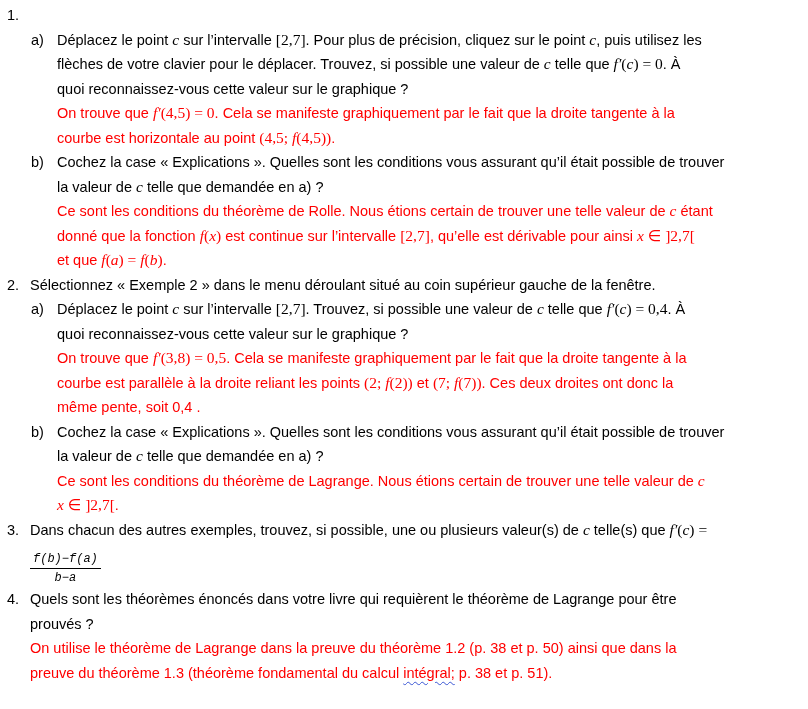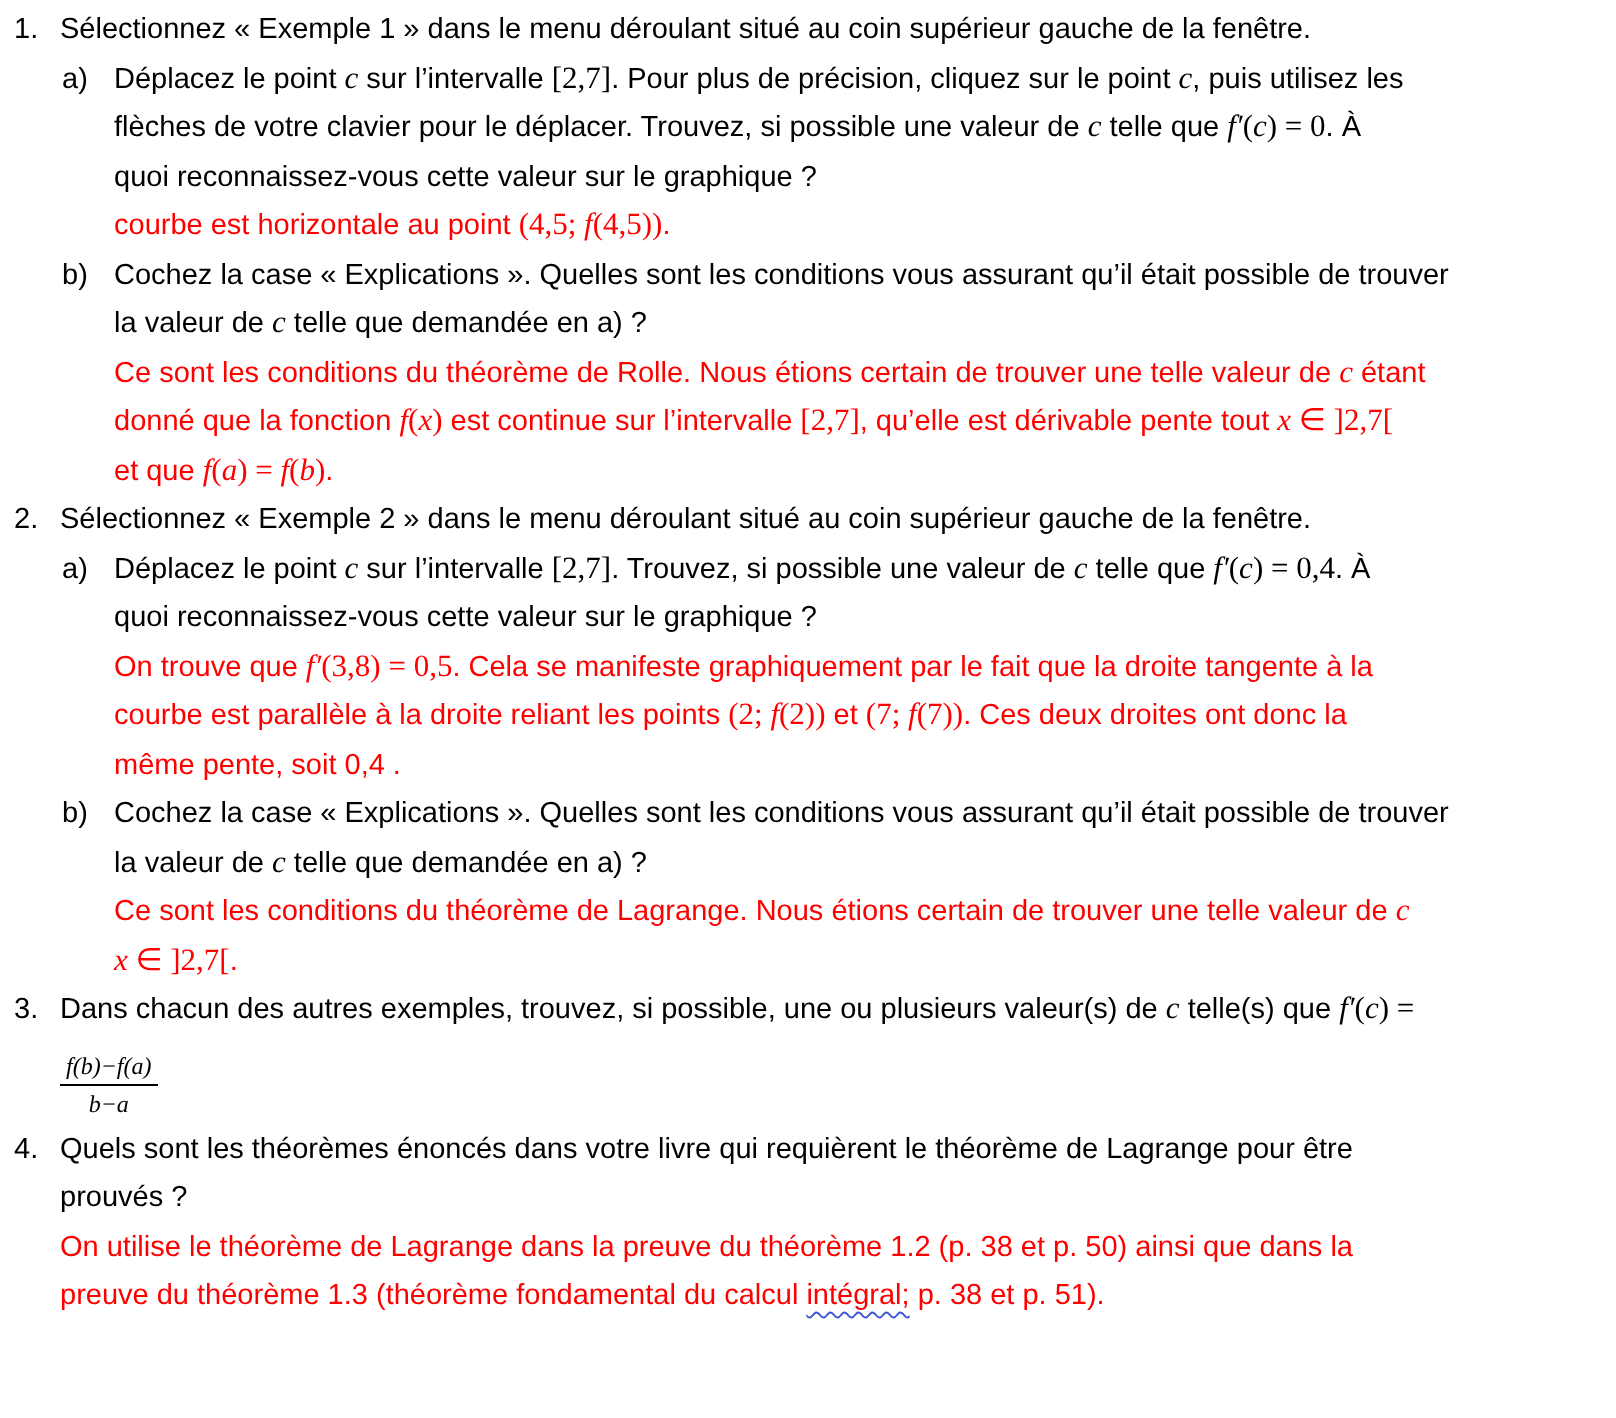--- a/index.html
+++ b/index.html
@@ -26,47 +26,48 @@
   .lvl0{padding-left:30px;}
   .lvl1{padding-left:57px;}
   .marker{position:absolute;}
   .lvl0 > .marker{left:7px;}
   .lvl1 > .marker{left:31px;}
   .red{color:var(--red);}
   .math{font-family:"Liberation Serif", serif;font-size:15.5px;}
   .math.it{font-style:italic;}
   .frac{
     display:inline-block;vertical-align:-12px;text-align:center;
-    font-family:Liberation Serif, serif;font-style:italic;
+    font-family:Liberation Mono, monospace;font-style:italic;
     font-size:12px;line-height:1;margin-right:13px;
   }
   .frac .num{display:block;padding:1px 3px 3px;border-bottom:1px solid currentColor;}
   .frac .den{display:block;padding:3px 3px 1px;}
   .squiggle{
     text-decoration:underline;
     text-decoration-style:wavy;
     text-decoration-color:var(--squiggle);
     text-decoration-thickness:1px;
     text-underline-offset:3px;
     text-align:right;
   }
 </style>
 </head>
 <body>
 
 <div class="document">
-    <div class="row lvl0"><span class="marker">1.</span><span>Sélectionnez « Exemple 1 » dans le menu déroulant situé au coin supérieur gauche de la fenêtre.</span></div>
+    <div class="row lvl0"><span class="marker">1.</span></div>
     <div class="row lvl1"><span class="marker">a)</span><span>Déplacez le point </span><span class="math it">c</span><span> sur l’intervalle </span><span class="math">[2,7]</span><span>. Pour plus de précision, cliquez sur le point </span><span class="math it">c</span><span>, puis utilisez les</span></div>
     <div class="row lvl1"><span>flèches de votre clavier pour le déplacer. Trouvez, si possible une valeur de </span><span class="math it">c</span><span> telle que </span><span class="math it">f′</span><span class="math">(</span><span class="math it">c</span><span class="math">) = 0</span><span>. À</span></div>
     <div class="row lvl1"><span>quoi reconnaissez-vous cette valeur sur le graphique ?</span></div>
+    <div class="row lvl1 red"><span>On trouve que </span><span class="math it">f′</span><span class="math">(4,5) = 0</span><span>. Cela se manifeste graphiquement par le fait que la droite tangente à la</span></div>
     <div class="row lvl1 red"><span>courbe est horizontale au point </span><span class="math">(4,5; </span><span class="math it">f</span><span class="math">(4,5))</span><span>.</span></div>
     <div class="row lvl1"><span class="marker">b)</span><span>Cochez la case « Explications ». Quelles sont les conditions vous assurant qu’il était possible de trouver</span></div>
     <div class="row lvl1"><span>la valeur de </span><span class="math it">c</span><span> telle que demandée en a) ?</span></div>
     <div class="row lvl1 red"><span>Ce sont les conditions du théorème de Rolle. Nous étions certain de trouver une telle valeur de </span><span class="math it">c</span><span> étant</span></div>
-    <div class="row lvl1 red"><span>donné que la fonction </span><span class="math it">f</span><span class="math">(</span><span class="math it">x</span><span class="math">)</span><span> est continue sur l’intervalle </span><span class="math">[2,7]</span><span>, qu’elle est dérivable pente tout </span><span class="math it">x</span><span class="math"> ∈ ]2,7[</span></div>
+    <div class="row lvl1 red"><span>donné que la fonction </span><span class="math it">f</span><span class="math">(</span><span class="math it">x</span><span class="math">)</span><span> est continue sur l’intervalle </span><span class="math">[2,7]</span><span>, qu’elle est dérivable pour ainsi </span><span class="math it">x</span><span class="math"> ∈ ]2,7[</span></div>
     <div class="row lvl1 red"><span>et que </span><span class="math it">f</span><span class="math">(</span><span class="math it">a</span><span class="math">) = </span><span class="math it">f</span><span class="math">(</span><span class="math it">b</span><span class="math">)</span><span>.</span></div>
     <div class="row lvl0"><span class="marker">2.</span><span>Sélectionnez « Exemple 2 » dans le menu déroulant situé au coin supérieur gauche de la fenêtre.</span></div>
     <div class="row lvl1"><span class="marker">a)</span><span>Déplacez le point </span><span class="math it">c</span><span> sur l’intervalle </span><span class="math">[2,7]</span><span>. Trouvez, si possible une valeur de </span><span class="math it">c</span><span> telle que </span><span class="math it">f′</span><span class="math">(</span><span class="math it">c</span><span class="math">) = 0,4</span><span>. À</span></div>
     <div class="row lvl1"><span>quoi reconnaissez-vous cette valeur sur le graphique ?</span></div>
     <div class="row lvl1 red"><span>On trouve que </span><span class="math it">f′</span><span class="math">(3,8) = 0,5</span><span>. Cela se manifeste graphiquement par le fait que la droite tangente à la</span></div>
     <div class="row lvl1 red"><span>courbe est parallèle à la droite reliant les points </span><span class="math">(2; </span><span class="math it">f</span><span class="math">(2))</span><span> et </span><span class="math">(7; </span><span class="math it">f</span><span class="math">(7))</span><span>. Ces deux droites ont donc la</span></div>
     <div class="row lvl1 red"><span>même pente, soit 0,4 .</span></div>
     <div class="row lvl1"><span class="marker">b)</span><span>Cochez la case « Explications ». Quelles sont les conditions vous assurant qu’il était possible de trouver</span></div>
     <div class="row lvl1"><span>la valeur de </span><span class="math it">c</span><span> telle que demandée en a) ?</span></div>
     <div class="row lvl1 red"><span>Ce sont les conditions du théorème de Lagrange. Nous étions certain de trouver une telle valeur de </span><span class="math it">c</span></div>

